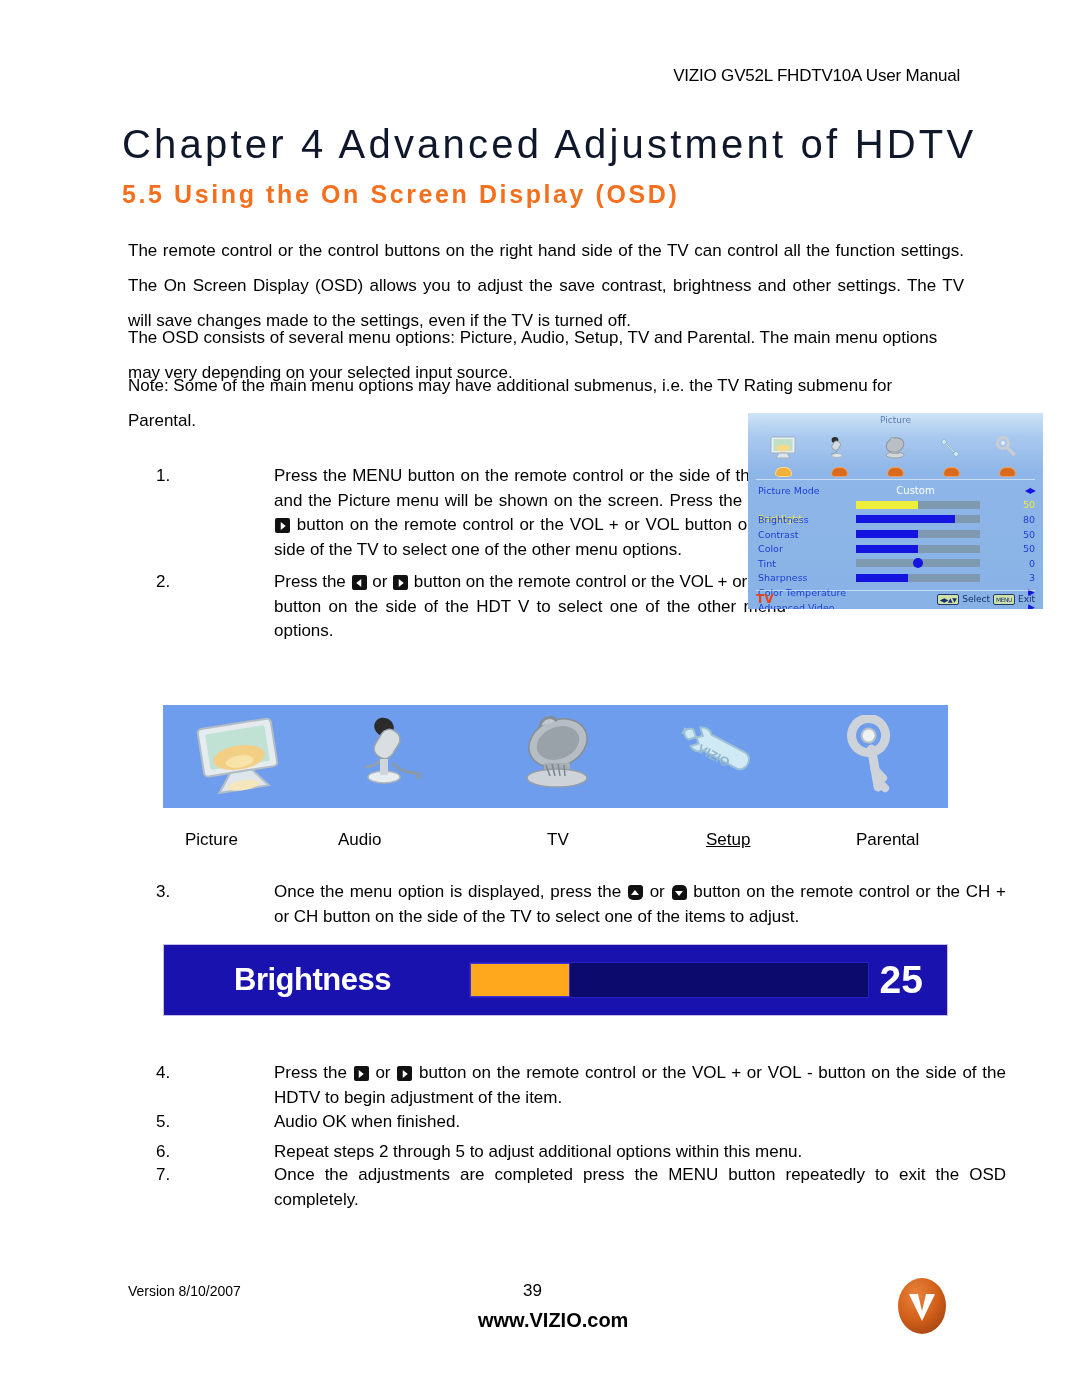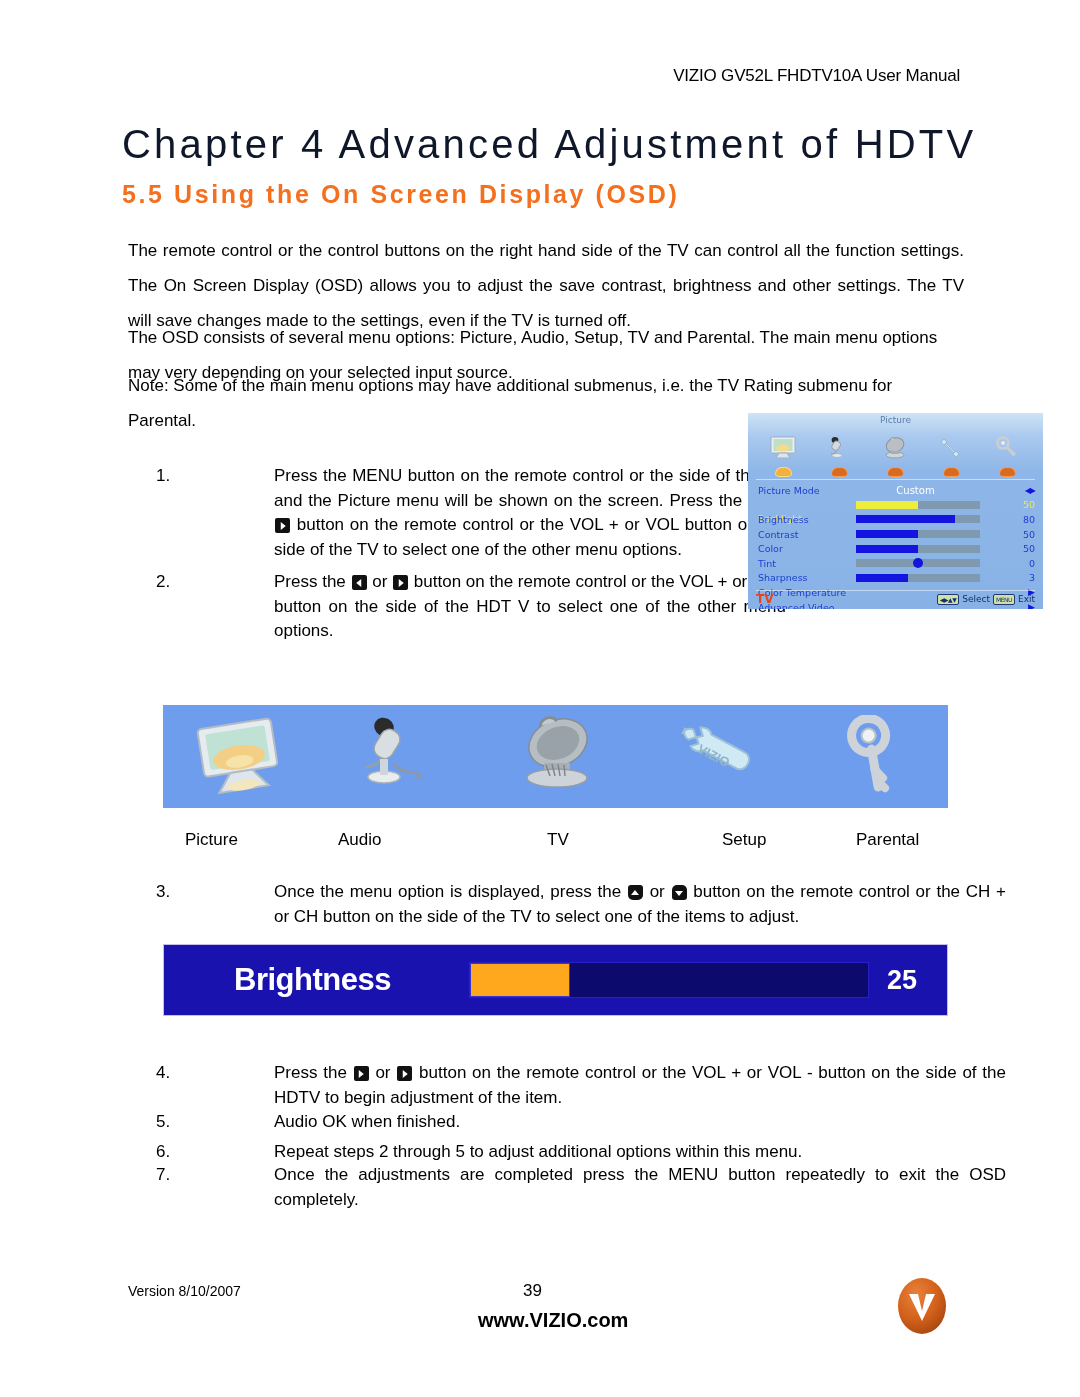--- a/index.html
+++ b/index.html
@@ -307,21 +307,21 @@
     height: 22px;
   }
   .striplabels span {
     position: absolute;
     font-size: 17px;
     white-space: nowrap;
   }
   .striplabels span:nth-child(1) { left: 22px; }
   .striplabels span:nth-child(2) { left: 175px; }
   .striplabels span:nth-child(3) { left: 384px; }
-  .striplabels span:nth-child(4) { left: 559px; }
+  .striplabels span:nth-child(4) { left: 543px; text-decoration: underline; }
   .striplabels span:nth-child(5) { left: 693px; }
 
   
   .brightbar {
     position: absolute;
     left: 163px;
     top: 944px;
     width: 785px;
     height: 72px;
     background: #1a12ae;
@@ -349,22 +349,22 @@
   }
   .brightbar .bfill {
     position: absolute;
     left: 0; top: 0; bottom: 0;
     background: #FFA81E;
     border: 1px solid #3a2fd0;
     box-sizing: border-box;
   }
   .brightbar .bval {
     position: absolute;
-    right: 30px;
-    font-size: 27px;
+    right: 24px;
+    font-size: 39px;
     font-weight: bold;
     color: #ffffff;
   }
 
   
   .footer-version {
     position: absolute;
     left: 128px;
     top: 1283px;
     font-size: 14px;

